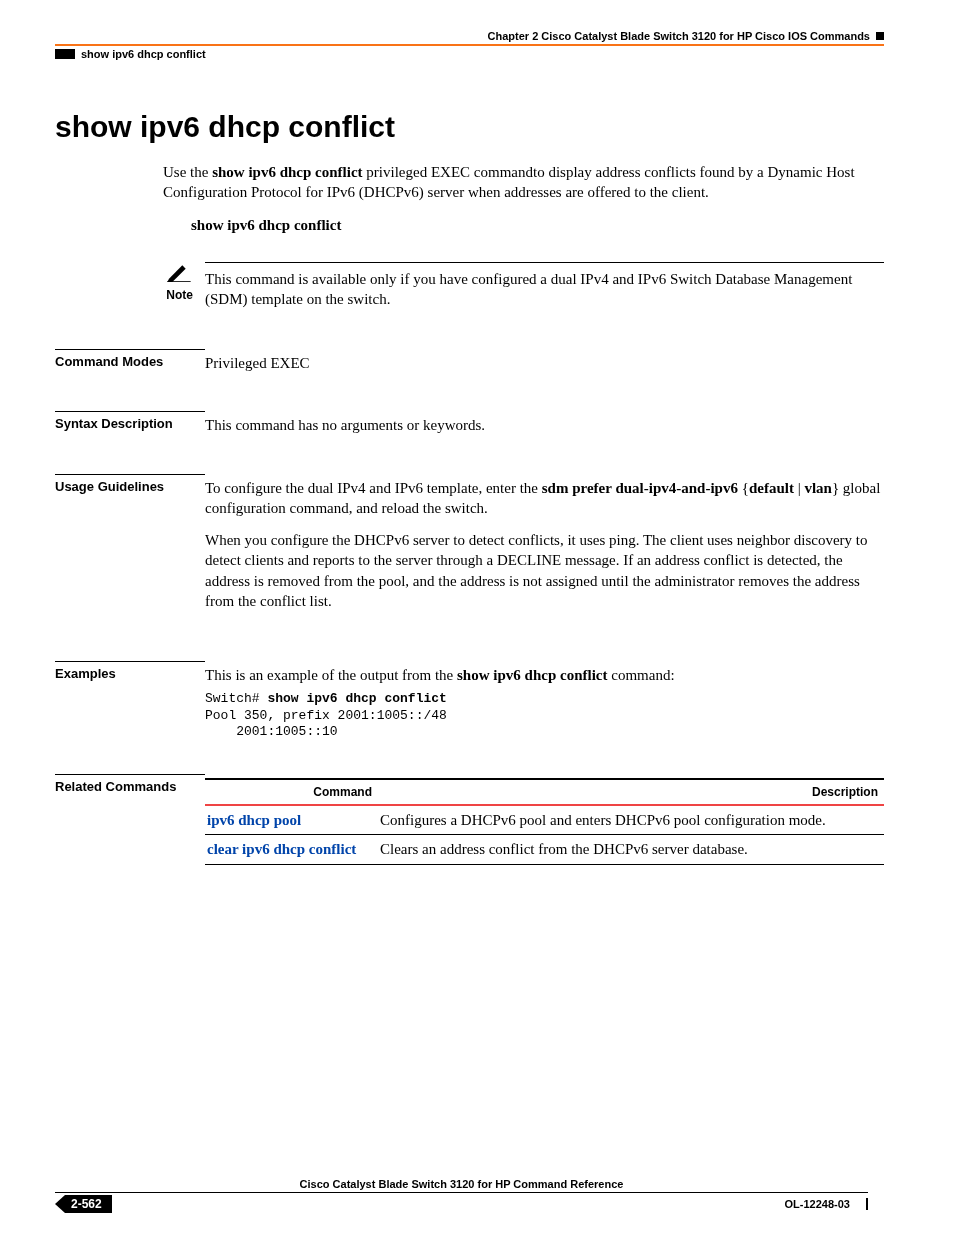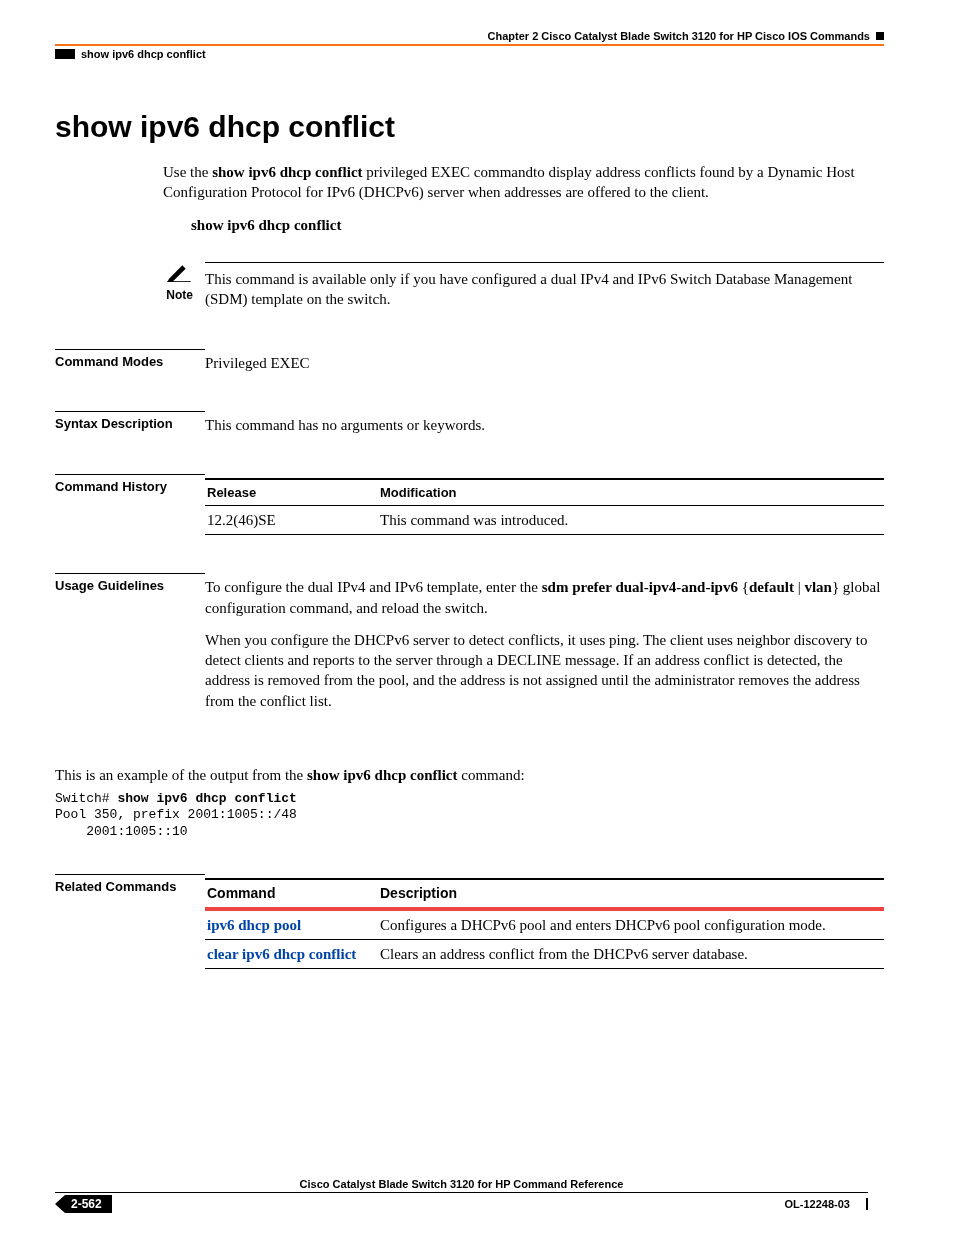--- a/index.html
+++ b/index.html
@@ -122,24 +122,24 @@
     vertical-align: top;
   }
   table.rel {
     width:100%;
     border-collapse: collapse;
     font-size:15px;
   }
   table.rel th {
     font-family: Arial, Helvetica, sans-serif;
     font-weight:bold;
-    font-size:14px;
-    text-align:left;
+    font-size:12px;
+    text-align:right;
     border-top: 2px solid #000;
-    border-bottom: 4px solid #ef4444;
+    border-bottom: 2px solid #ef4444;
     padding: 4px 6px 4px 2px;
   }
   table.rel td {
     border-bottom: 1px solid #000;
     padding: 4px 6px 4px 2px;
     vertical-align: top;
   }
   .cmdlink { color:#0044aa; font-weight:bold; }
   pre.example {
     font-family: "Courier New", monospace;
@@ -232,49 +232,33 @@
   <div class="section">
     <div class="section-label">Command Modes</div>
     <div class="section-body">Privileged EXEC</div>
   </div>
 
   <div class="section">
     <div class="section-label">Syntax Description</div>
     <div class="section-body">This command has no arguments or keywords.</div>
   </div>
 
-  <div class="section">
-    <div class="section-label">Command History</div>
-    <div class="section-body">
-      <table class="hist">
-        <tbody>
-            <tr>
-          <th class="col1">Release</th>
-          <th>Modification</th>
-        </tr>
-        <tr>
-          <td>12.2(46)SE</td>
-          <td>This command was introduced.</td>
-        </tr>
-      </tbody>
-        </table>
-    </div>
-  </div>
 
   <div class="section">
     <div class="section-label">Usage Guidelines</div>
     <div class="section-body usage">
       <p>
         <span>To configure the dual IPv4 and IPv6 template, enter the </span><b>sdm prefer dual-ipv4-and-ipv6</b><span> {</span><b>default</b><span> | </span><b>vlan</b><span>} global configuration command, and reload the switch.</span>
       </p>
       <p>When you configure the DHCPv6 server to detect conflicts, it uses ping. The client uses neighbor discovery to detect clients and reports to the server through a DECLINE message. If an address conflict is detected, the address is removed from the pool, and the address is not assigned until the administrator removes the address from the conflict list.</p>
     </div>
   </div>
 
   <div class="section" style="margin-bottom:34px;">
+    <div class="section-label">Examples</div>
     <div class="section-body">
       <span>This is an example of the output from the </span><b>show ipv6 dhcp conflict</b><span> command:</span>
       <pre class="example"><span>Switch# </span><span class="bold">show ipv6 dhcp conflict</span>
 <span>Pool 350, prefix 2001:1005::/48</span>
 <span>    2001:1005::10</span></pre>
     </div>
   </div>
 
   <div class="section">
     <div class="section-label">Related Commands</div>

